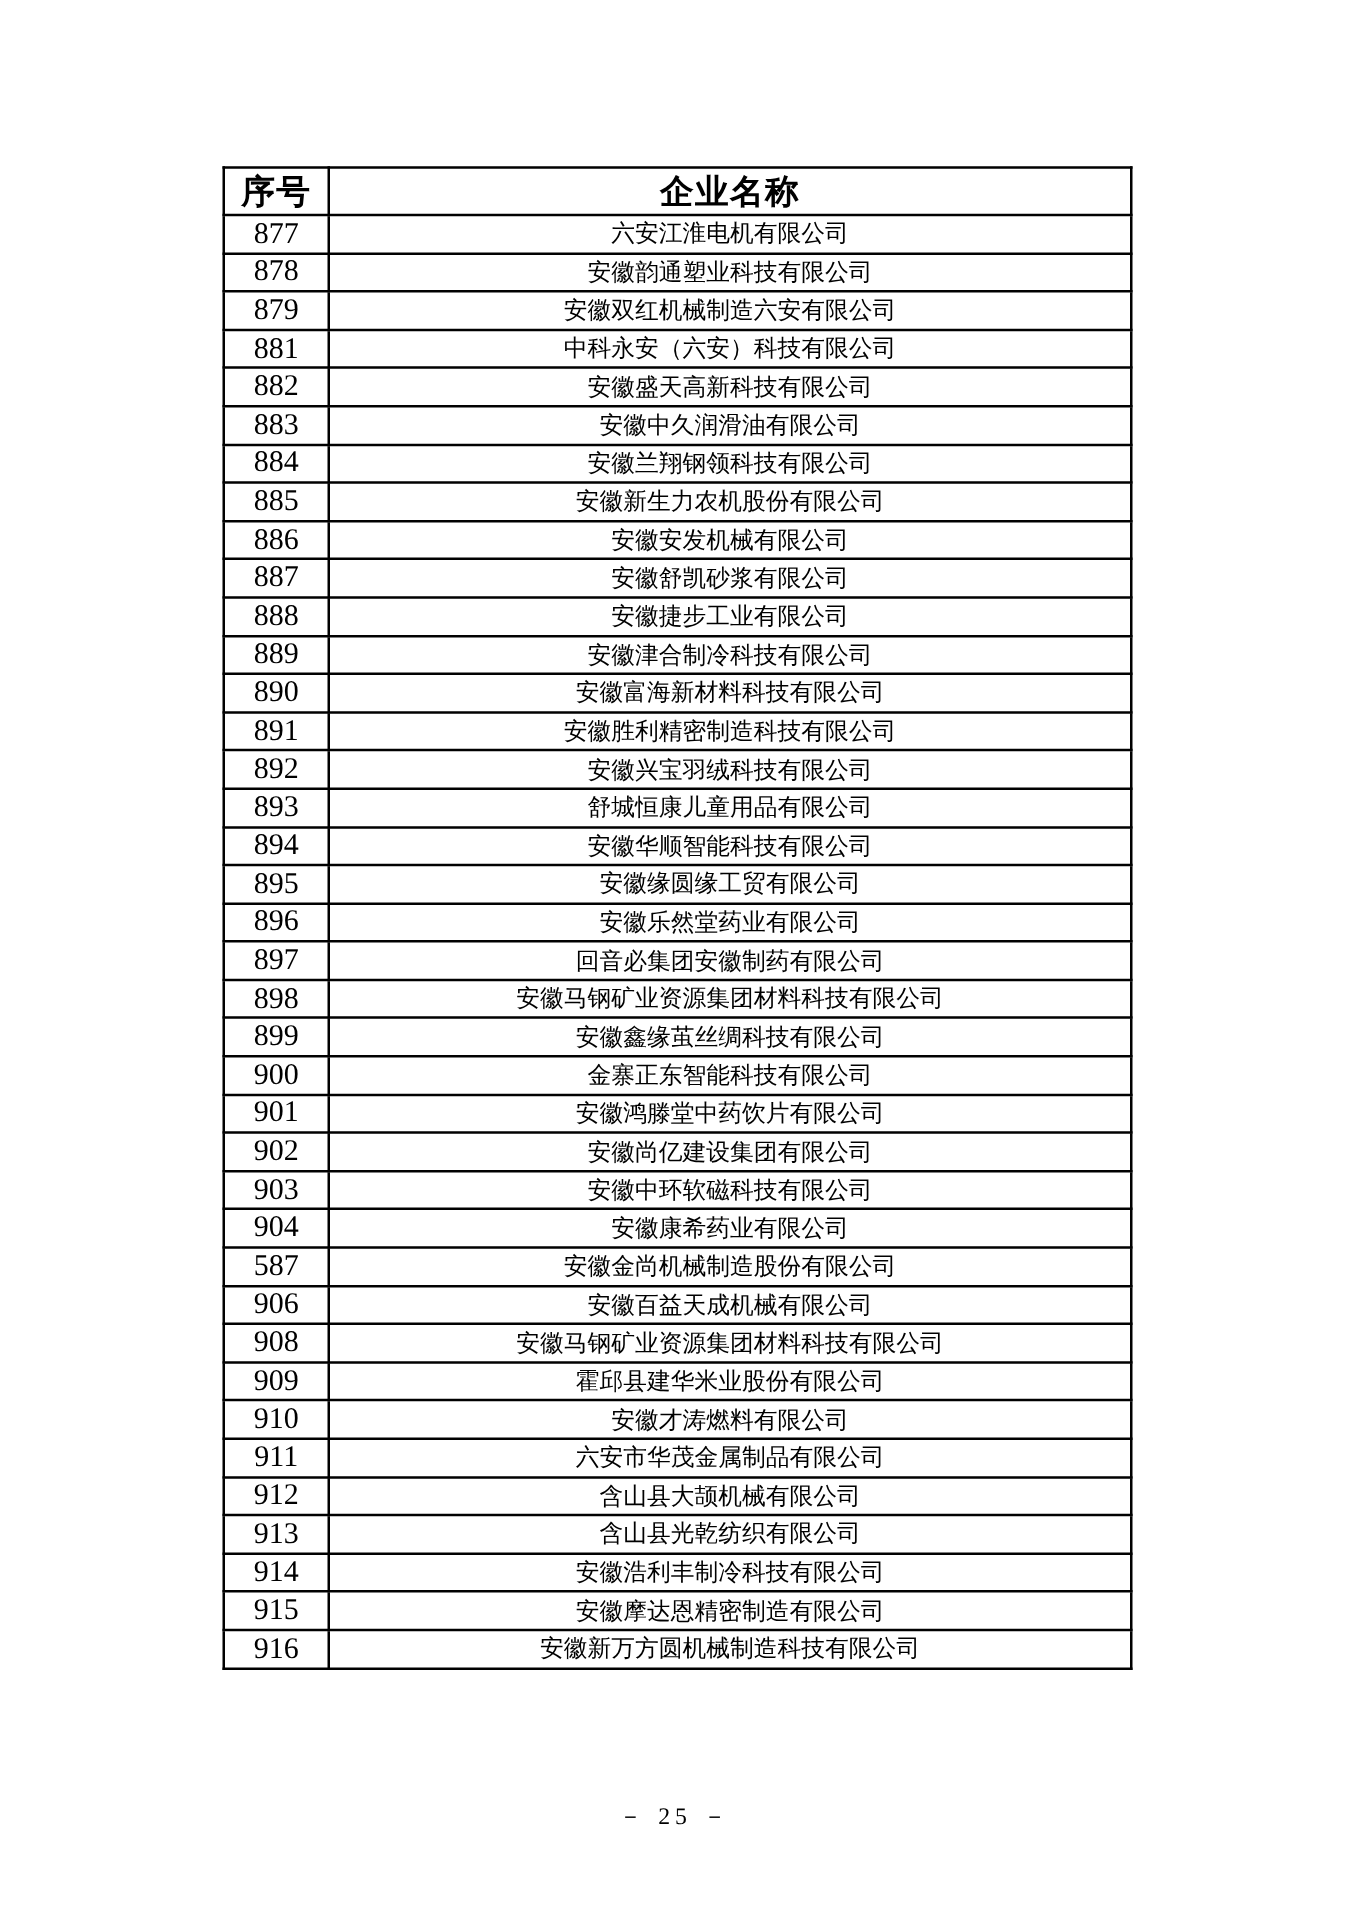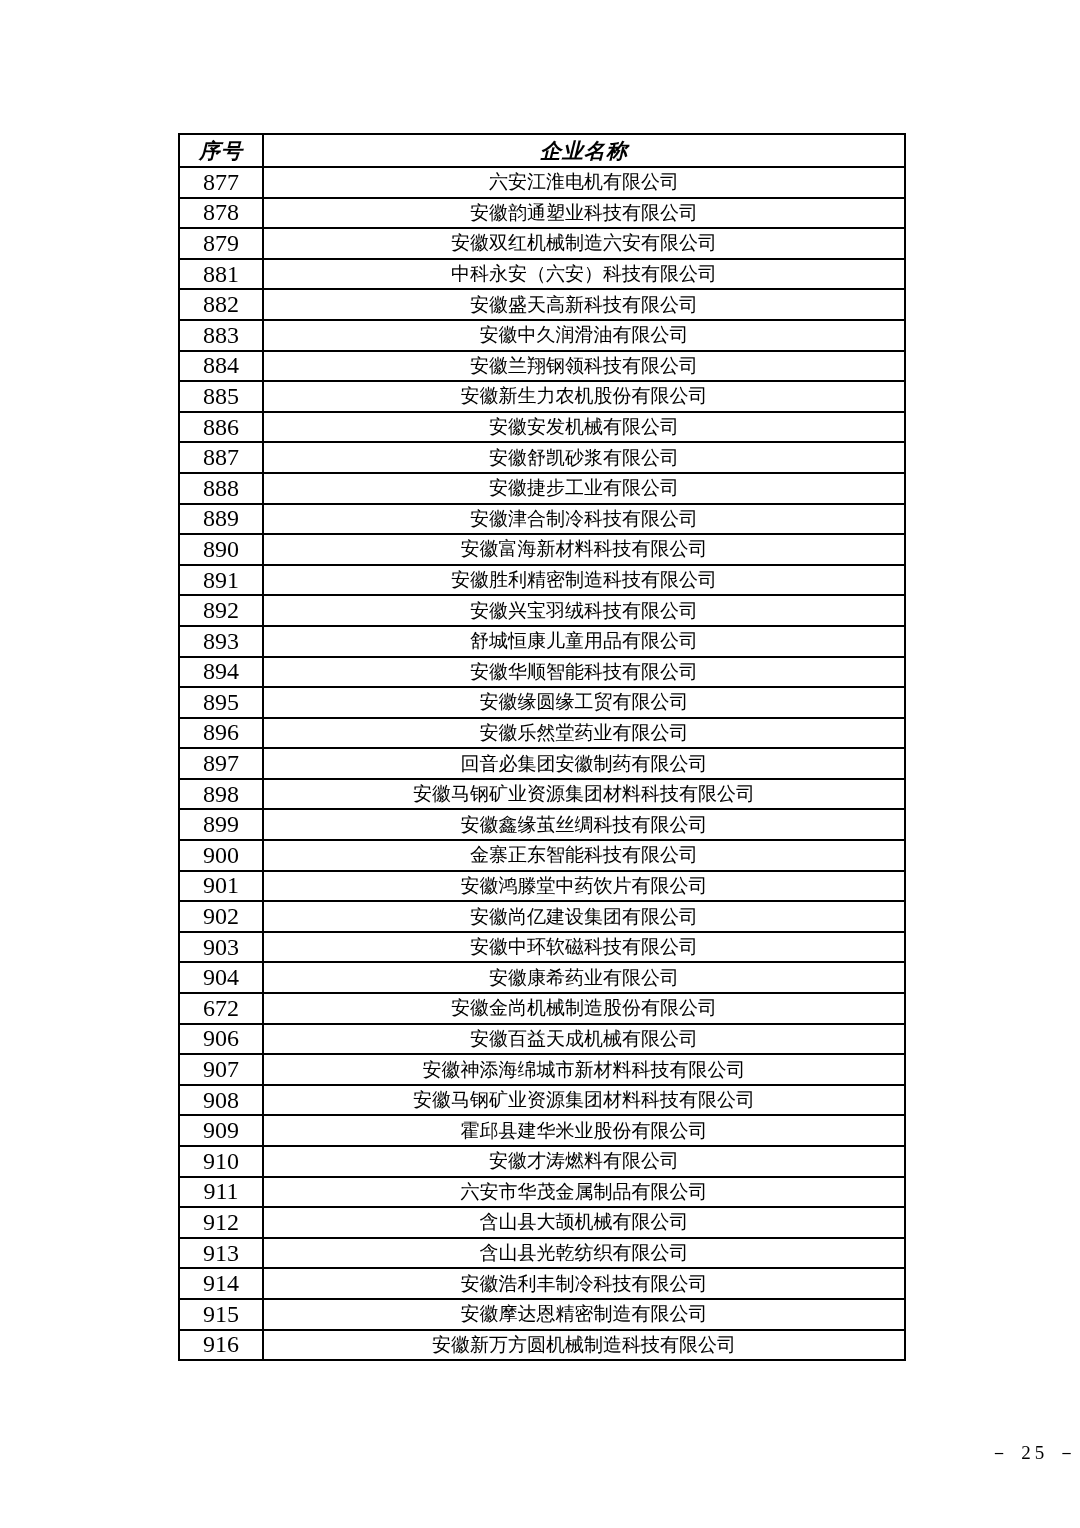--- a/index.html
+++ b/index.html
@@ -33,39 +33,38 @@
     border: 2px solid #000000;
     text-align: center;
     vertical-align: middle;
     overflow: hidden;
     white-space: nowrap;
   }
   col.col-index { width: 84px; }
   col.col-name  { width: 642px; }
   th.header-cell {
     height: 33px;
-    font-size: 21px;
+    font-size: 27px;
     font-weight: bold;
     letter-spacing: 1px;
-    font-style: italic;
   }
   td.index-cell {
     height: 30.6px;
     font-size: 24px;
     font-family: "Liberation Serif", "DejaVu Serif", serif;
   }
   td.name-cell {
     font-size: 19px;
   }
   .page-number {
     position: absolute;
     left: 0;
     top: 1440px;
     width: 1080px;
-    text-align: right;
+    text-align: center;
     font-size: 19px;
     letter-spacing: 4px;
     font-family: "Liberation Serif", "DejaVu Serif", serif;
   }
 </style>
 </head>
 <body>
 
 <div class="page">
 
@@ -183,32 +182,28 @@
   </tr>
         <tr>
     <td class="index-cell">903</td>
     <td class="name-cell">安徽中环软磁科技有限公司</td>
   </tr>
         <tr>
     <td class="index-cell">904</td>
     <td class="name-cell">安徽康希药业有限公司</td>
   </tr>
         <tr>
-    <td class="index-cell">672</td>
+    <td class="index-cell">587</td>
     <td class="name-cell">安徽金尚机械制造股份有限公司</td>
   </tr>
         <tr>
     <td class="index-cell">906</td>
     <td class="name-cell">安徽百益天成机械有限公司</td>
   </tr>
         <tr>
-    <td class="index-cell">907</td>
-    <td class="name-cell">安徽神添海绵城市新材料科技有限公司</td>
-  </tr>
-        <tr>
     <td class="index-cell">908</td>
     <td class="name-cell">安徽马钢矿业资源集团材料科技有限公司</td>
   </tr>
         <tr>
     <td class="index-cell">909</td>
     <td class="name-cell">霍邱县建华米业股份有限公司</td>
   </tr>
         <tr>
     <td class="index-cell">910</td>
     <td class="name-cell">安徽才涛燃料有限公司</td>

